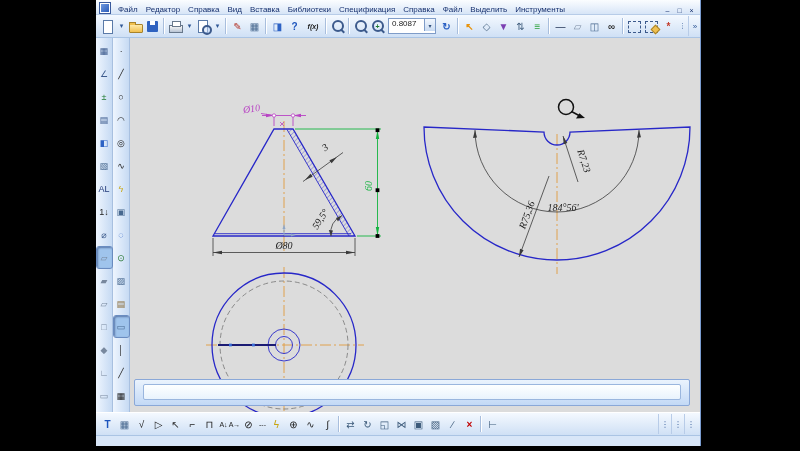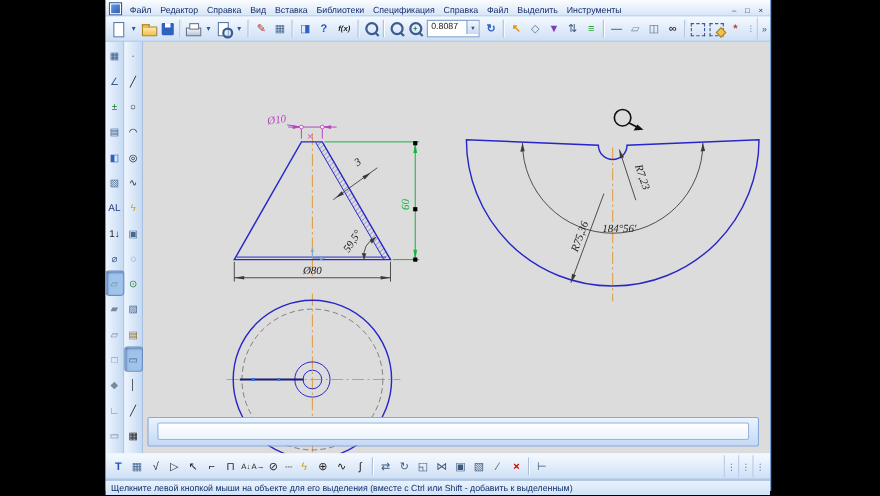--- a/index.html
+++ b/index.html
@@ -336,16 +336,13 @@
       <span class="tbi" style="color: rgb(60, 90, 122);">∕</span>
       <span class="tbi bold" style="color: rgb(192, 0, 0);">×</span>
       <i class="sep"></i>
       <span class="tbi" style="color: rgb(60, 90, 122);">⊢</span>
       <i class="spacer"></i>
       <span class="tbi ovf">⋮</span>
       <span class="tbi ovf">⋮</span>
       <span class="tbi ovf">⋮</span>
     </div>
 
-  <div class="statusbar">
-    <span>Щелкните левой кнопкой мыши на объекте для его выделения (вместе с Ctrl или Shift - добавить к выделенным)</span>
-  </div>
 </div>
 
 </body></html>

